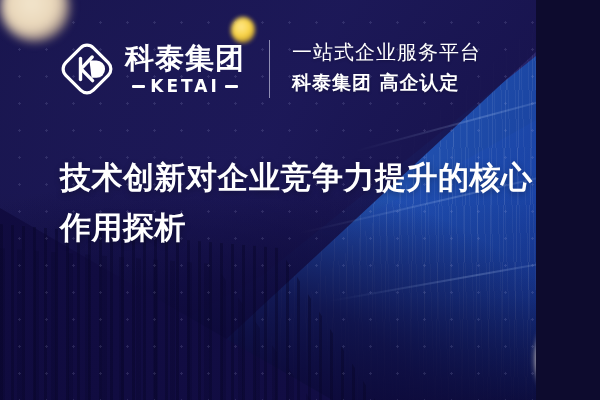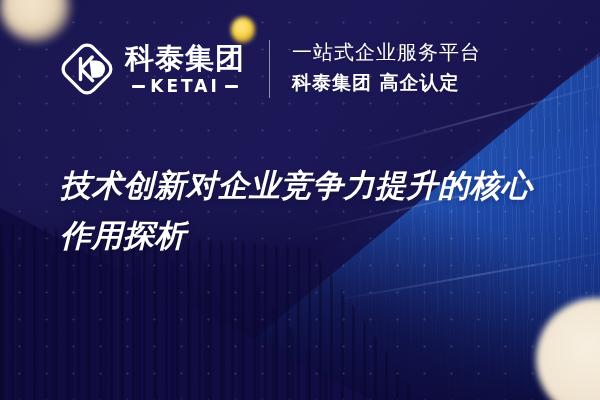--- a/index.html
+++ b/index.html
@@ -2,21 +2,21 @@
 <html><head>
 <meta charset="utf-8">
 <style>
   html, body {
     margin: 0;
     padding: 0;
     background: #0d0b2e;
   }
   #banner {
     position: relative;
-    width: 600px;
+    width: 536px;
     height: 400px;
     overflow: hidden;
     font-family: "DejaVu Sans", "Liberation Sans", sans-serif;
     background: linear-gradient(145deg, #4a3f9e 0%, #3b3a8c 22%, #2f2d78 42%, #231f62 60%, #19144e 78%, #140e45 100%);
   }
 
   
   .layer { position: absolute; inset: 0; }
 
   
@@ -192,30 +192,29 @@
     letter-spacing: 1px;
     margin-top: 6px;
     white-space: nowrap;
     text-shadow: 0 1px 3px rgba(0,0,0,0.25);
   }
 
   
   .title {
     position: absolute;
     left: 60px;
-    top: 160px;
+    top: 152px;
     width: 500px;
     color: #ffffff;
     font-size: 31px;
     font-weight: bold;
     line-height: 1.62;
     letter-spacing: 0.5px;
     z-index: 9;
     text-shadow: 0 2px 6px rgba(0,0,0,0.32);
-    font-style: italic;
   }
 </style>
 </head>
 <body>
 
 <div id="banner">
 
   <div class="layer wash-purple"></div>
   <div class="layer band-blue"></div>
   <div class="layer band-blue-soft"></div>

